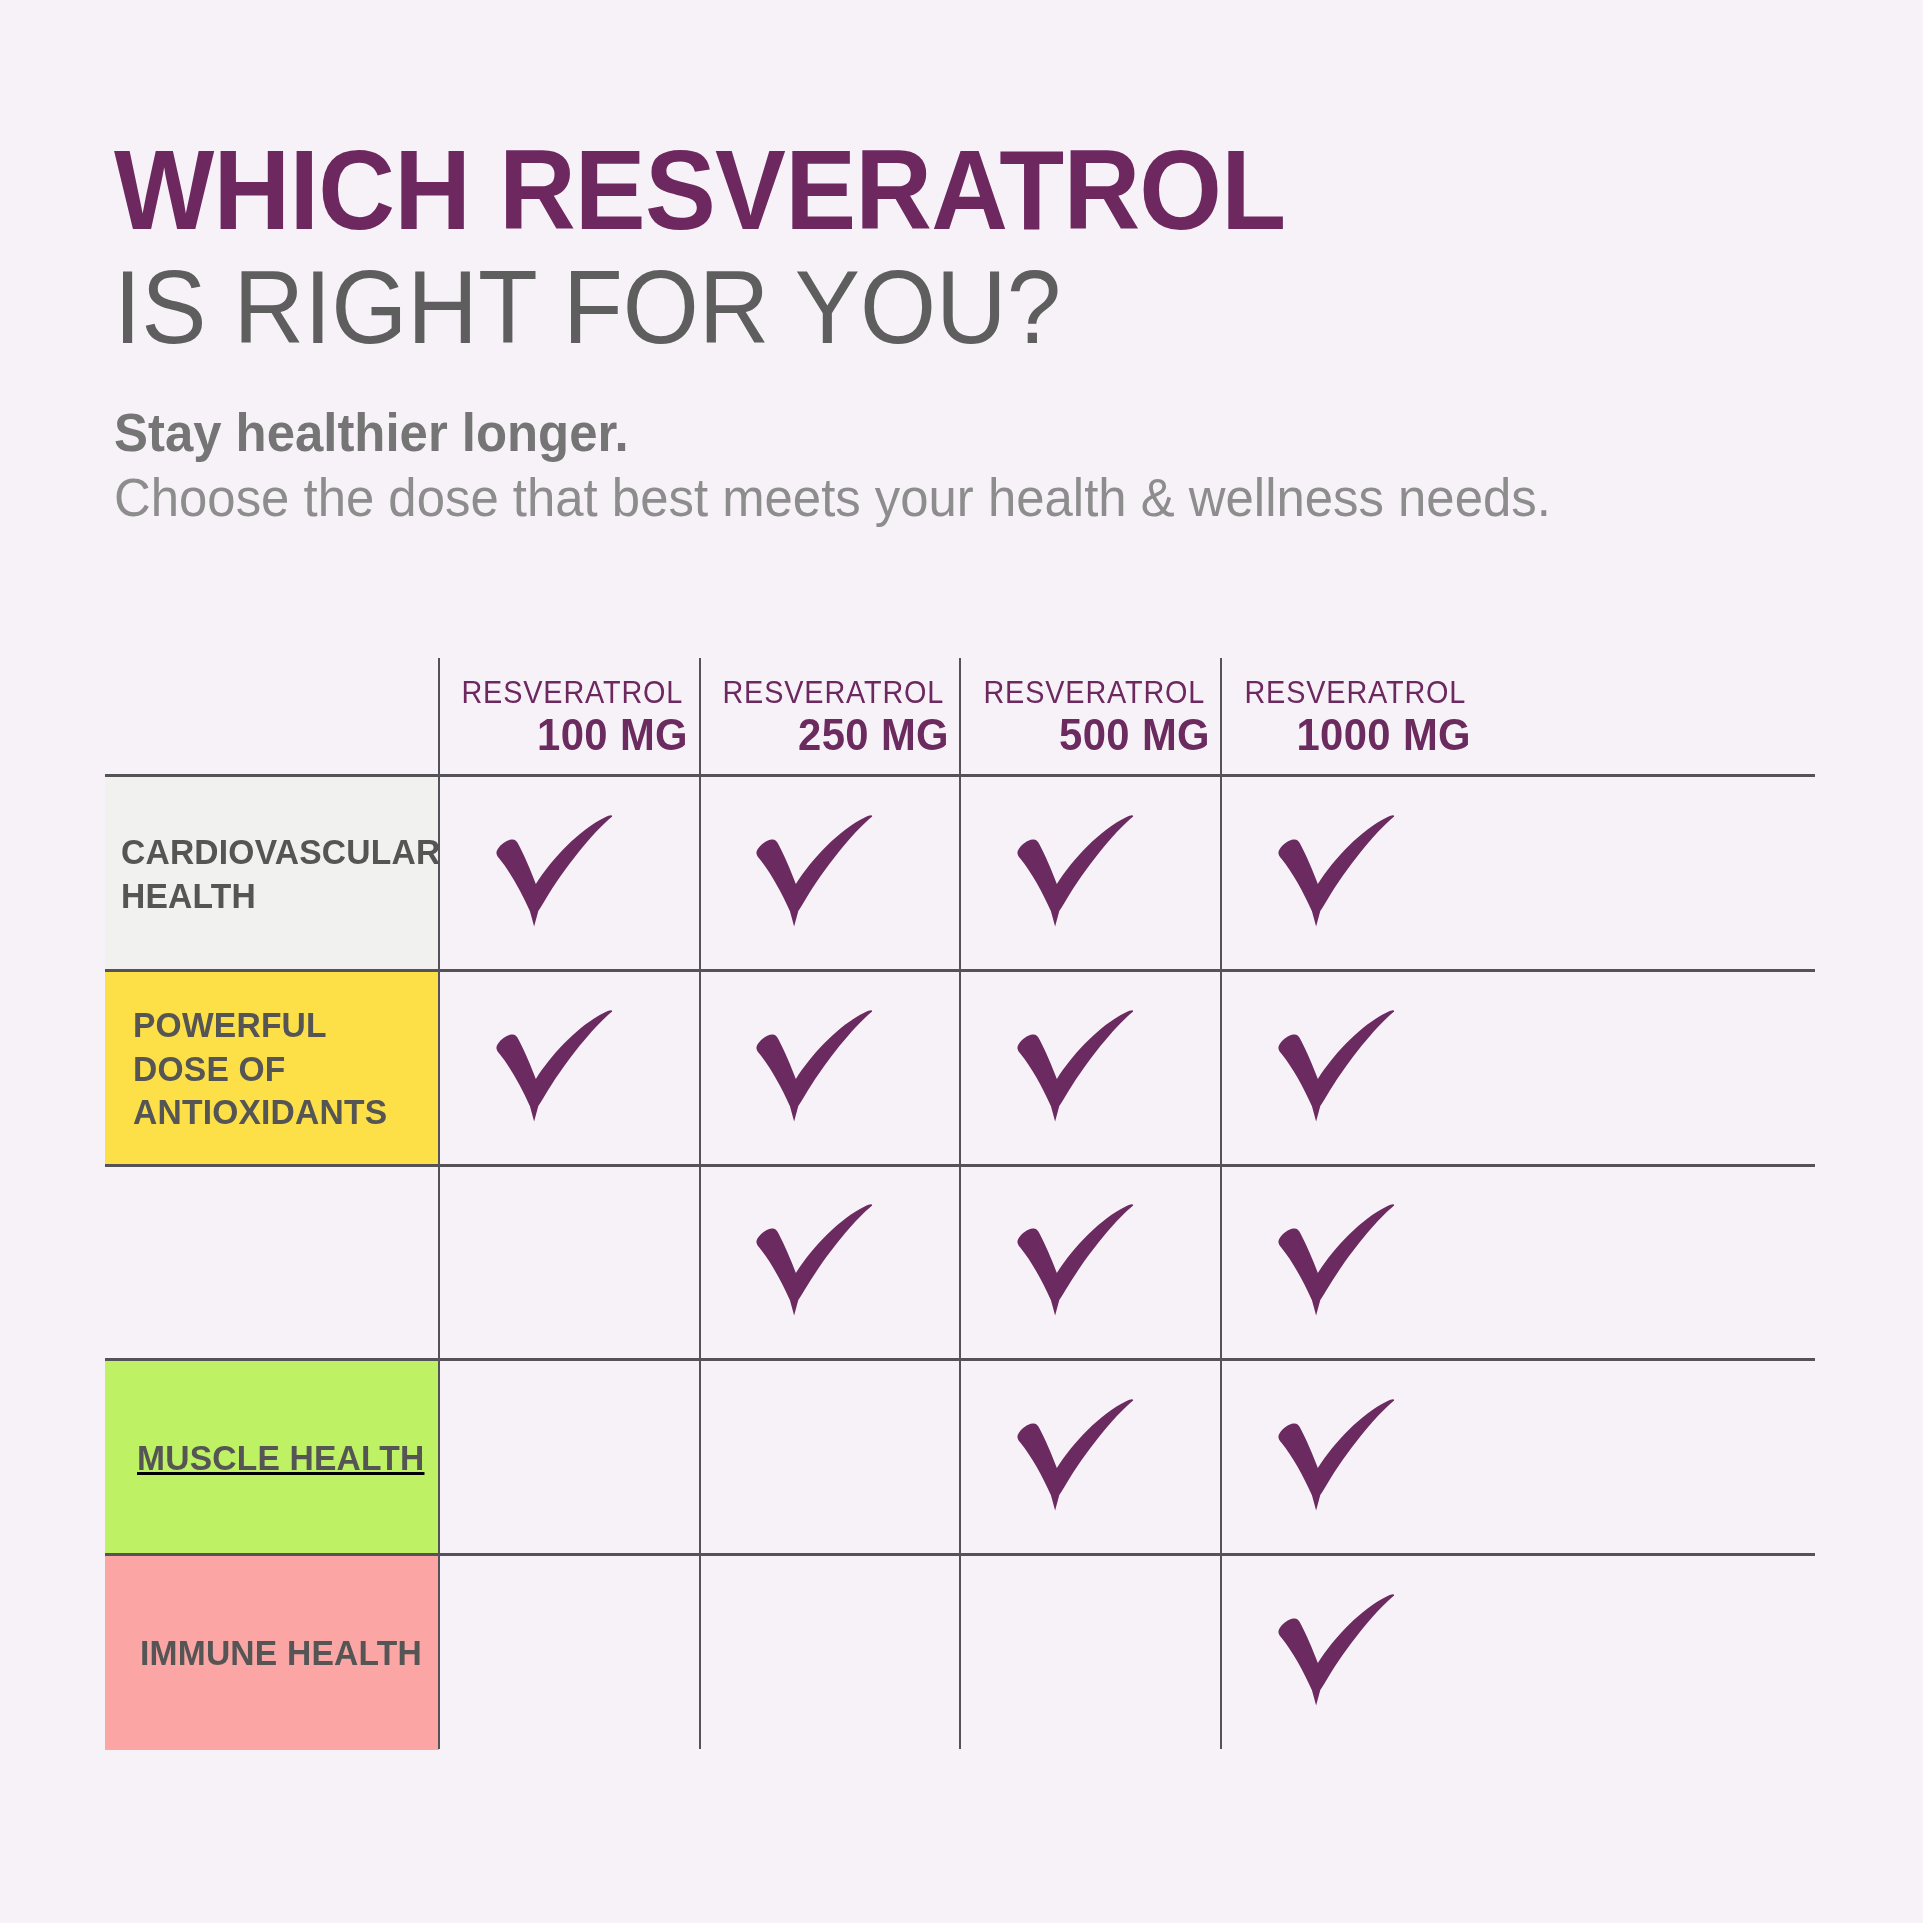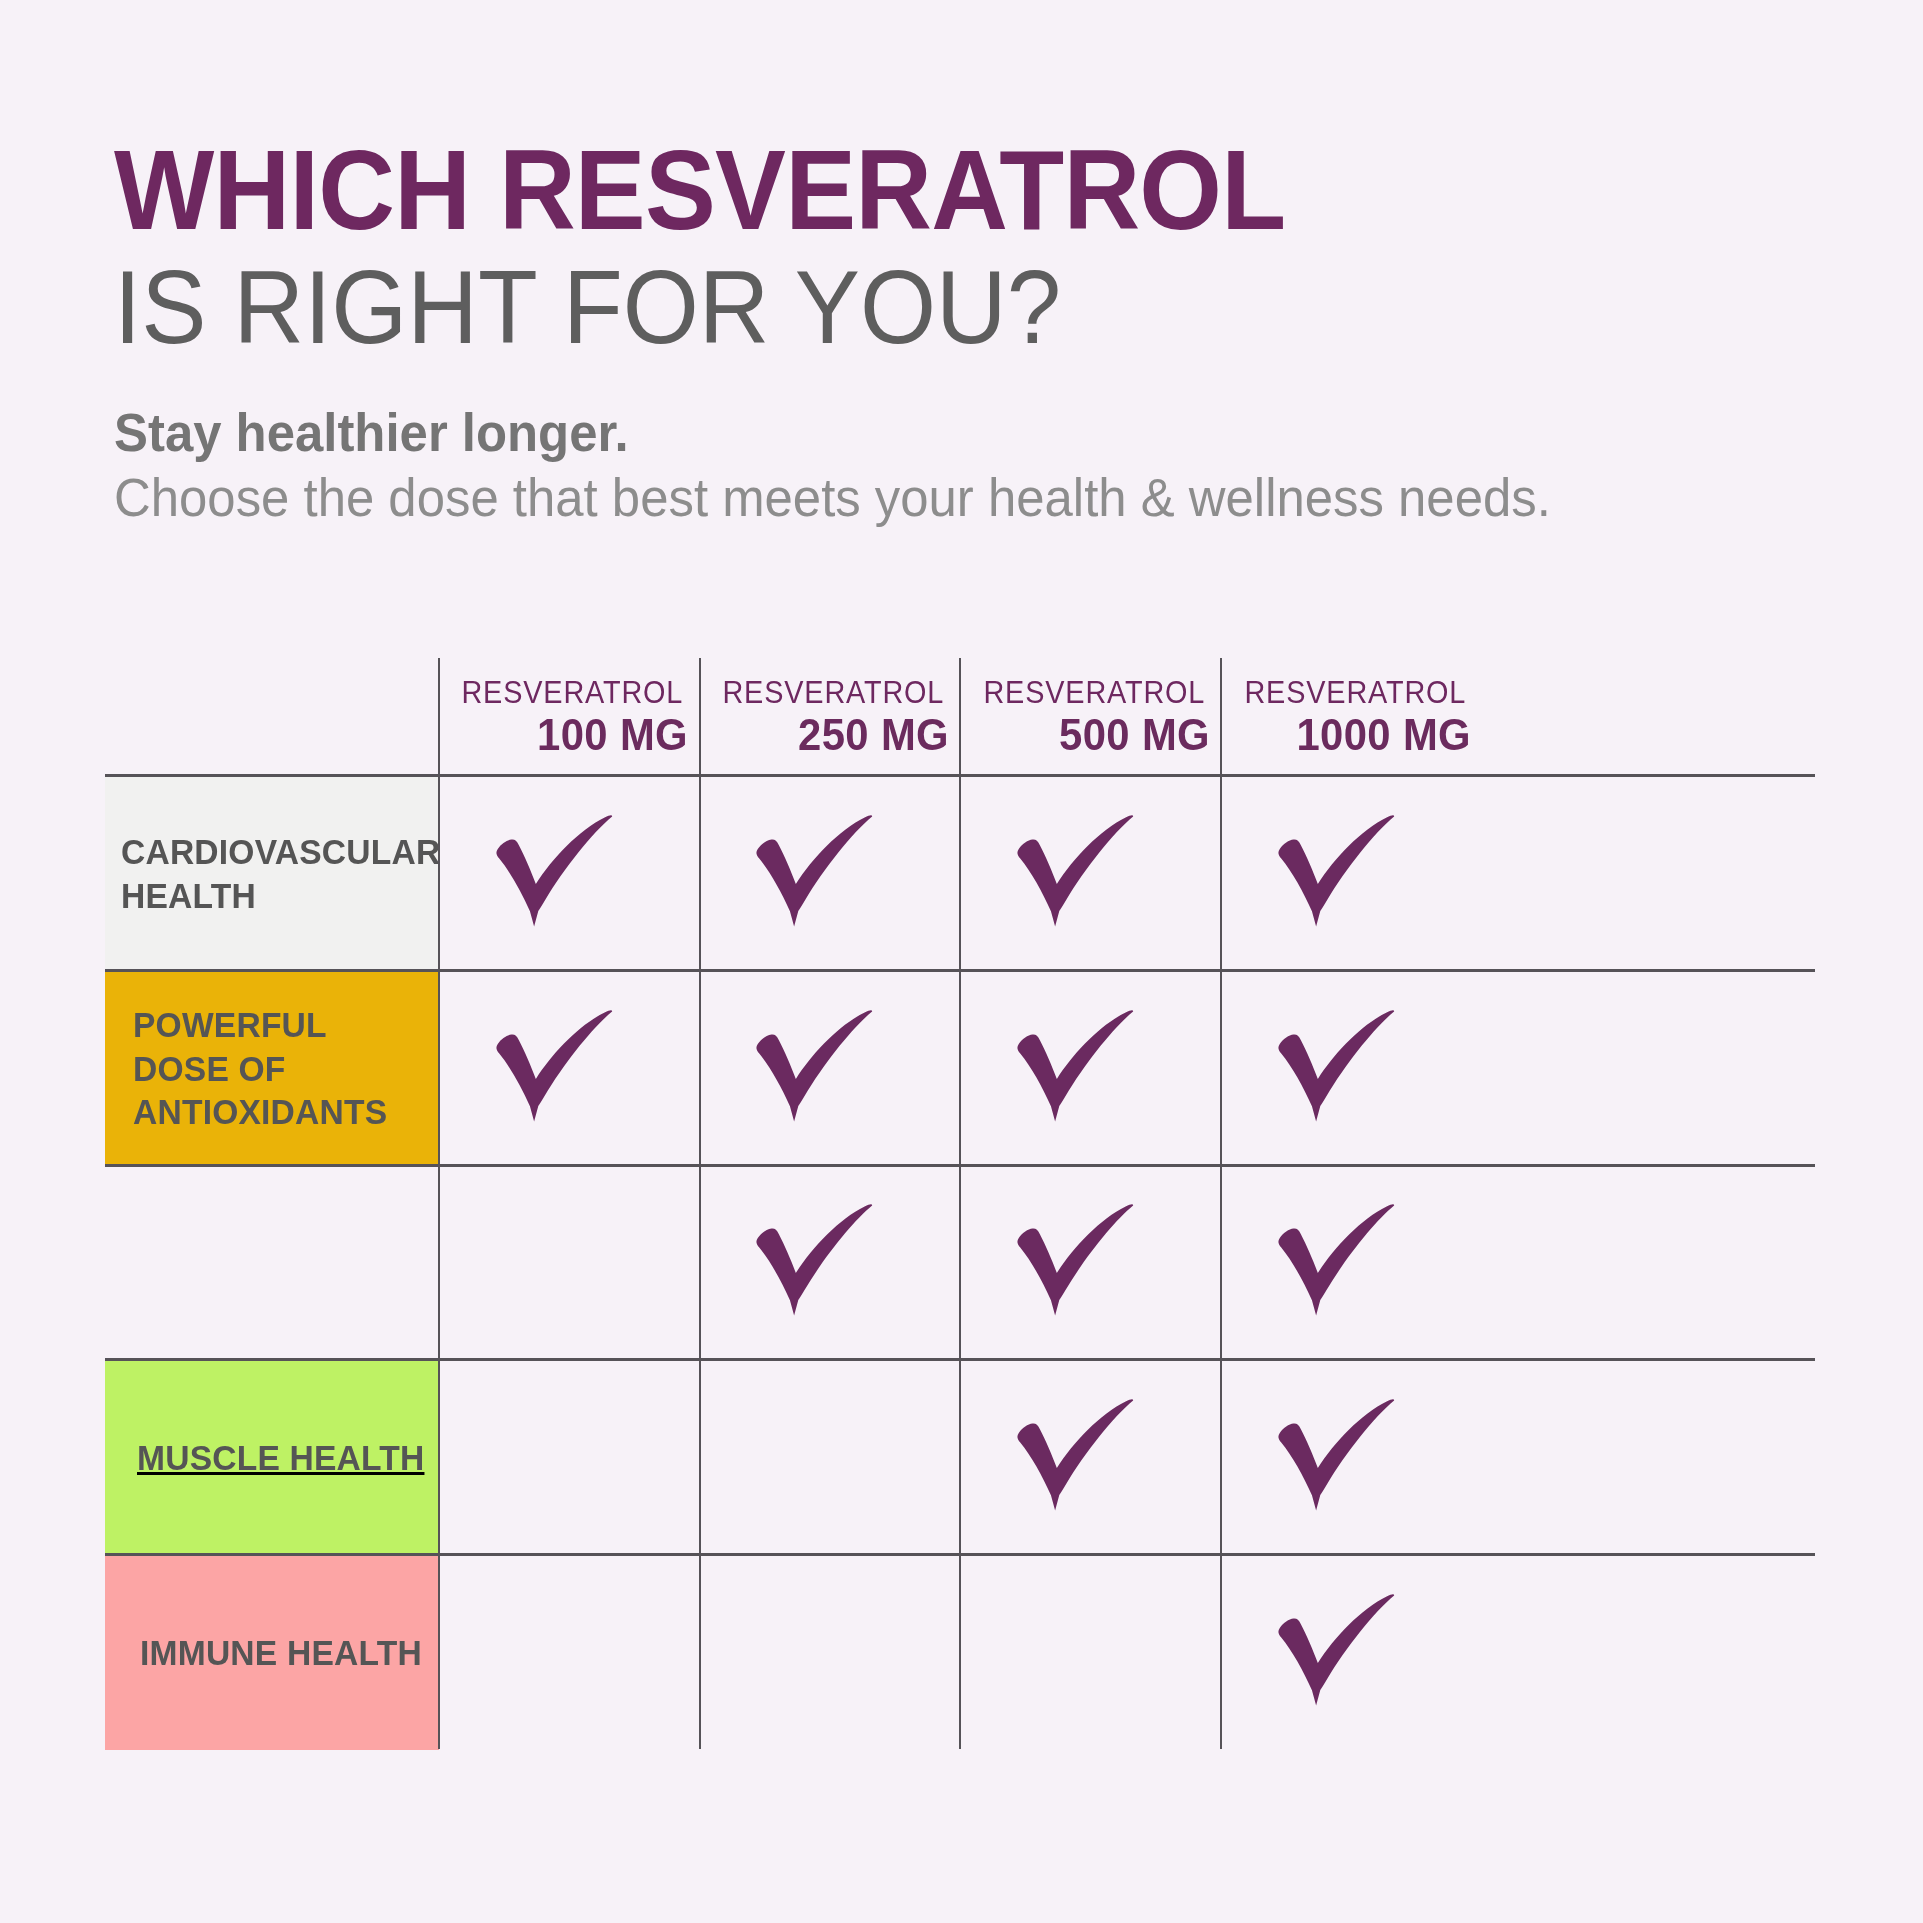--- a/index.html
+++ b/index.html
@@ -211,21 +211,21 @@
       <div class="check" style="left: 907px; top: 157px;">
         <svg viewBox="0 0 100 92" xmlns="http://www.w3.org/2000/svg">
           <path fill="#6B2A60" d="M96.5 1.2 C 80.5 14.5, 58.0 42.5, 41.5 70.0 C 39.2 73.8, 37.6 76.6, 36.4 78.2 L 33.0 90.8 L 29.6 78.4 C 22.5 62.6, 13.6 46.4, 4.6 35.5 C 2.0 32.3, 1.6 30.2, 3.4 27.6 C 6.4 23.3, 10.8 20.5, 14.6 20.0 C 17.2 19.7, 18.8 21.0, 20.6 24.6 C 25.2 33.6, 30.4 45.3, 34.4 56.2 C 47.6 35.2, 70.0 12.0, 90.4 2.0 C 94.6 0.0, 96.8 -0.2, 96.5 1.2 Z"></path>
         </svg>
       </div>
       <div class="check" style="left: 1168px; top: 157px;">
         <svg viewBox="0 0 100 92" xmlns="http://www.w3.org/2000/svg">
           <path fill="#6B2A60" d="M96.5 1.2 C 80.5 14.5, 58.0 42.5, 41.5 70.0 C 39.2 73.8, 37.6 76.6, 36.4 78.2 L 33.0 90.8 L 29.6 78.4 C 22.5 62.6, 13.6 46.4, 4.6 35.5 C 2.0 32.3, 1.6 30.2, 3.4 27.6 C 6.4 23.3, 10.8 20.5, 14.6 20.0 C 17.2 19.7, 18.8 21.0, 20.6 24.6 C 25.2 33.6, 30.4 45.3, 34.4 56.2 C 47.6 35.2, 70.0 12.0, 90.4 2.0 C 94.6 0.0, 96.8 -0.2, 96.5 1.2 Z"></path>
         </svg>
       </div>
-      <div class="label-cell" style="top: 313px; height: 195px; background: #eab308; padding-left: 28px;">
+      <div class="label-cell" style="top: 313px; height: 195px; background: #fde047; padding-left: 28px;">
         <div class="label-text">POWERFUL DOSE OF ANTIOXIDANTS</div>
       </div>
       <div class="check" style="left: 386px; top: 352px;">
         <svg viewBox="0 0 100 92" xmlns="http://www.w3.org/2000/svg">
           <path fill="#6B2A60" d="M96.5 1.2 C 80.5 14.5, 58.0 42.5, 41.5 70.0 C 39.2 73.8, 37.6 76.6, 36.4 78.2 L 33.0 90.8 L 29.6 78.4 C 22.5 62.6, 13.6 46.4, 4.6 35.5 C 2.0 32.3, 1.6 30.2, 3.4 27.6 C 6.4 23.3, 10.8 20.5, 14.6 20.0 C 17.2 19.7, 18.8 21.0, 20.6 24.6 C 25.2 33.6, 30.4 45.3, 34.4 56.2 C 47.6 35.2, 70.0 12.0, 90.4 2.0 C 94.6 0.0, 96.8 -0.2, 96.5 1.2 Z"></path>
         </svg>
       </div>
       <div class="check" style="left: 646px; top: 352px;">
         <svg viewBox="0 0 100 92" xmlns="http://www.w3.org/2000/svg">
           <path fill="#6B2A60" d="M96.5 1.2 C 80.5 14.5, 58.0 42.5, 41.5 70.0 C 39.2 73.8, 37.6 76.6, 36.4 78.2 L 33.0 90.8 L 29.6 78.4 C 22.5 62.6, 13.6 46.4, 4.6 35.5 C 2.0 32.3, 1.6 30.2, 3.4 27.6 C 6.4 23.3, 10.8 20.5, 14.6 20.0 C 17.2 19.7, 18.8 21.0, 20.6 24.6 C 25.2 33.6, 30.4 45.3, 34.4 56.2 C 47.6 35.2, 70.0 12.0, 90.4 2.0 C 94.6 0.0, 96.8 -0.2, 96.5 1.2 Z"></path>

